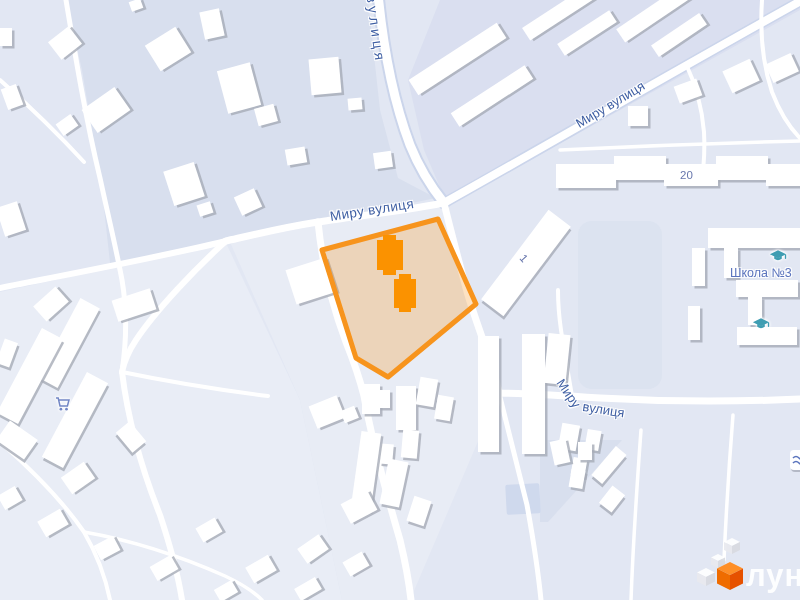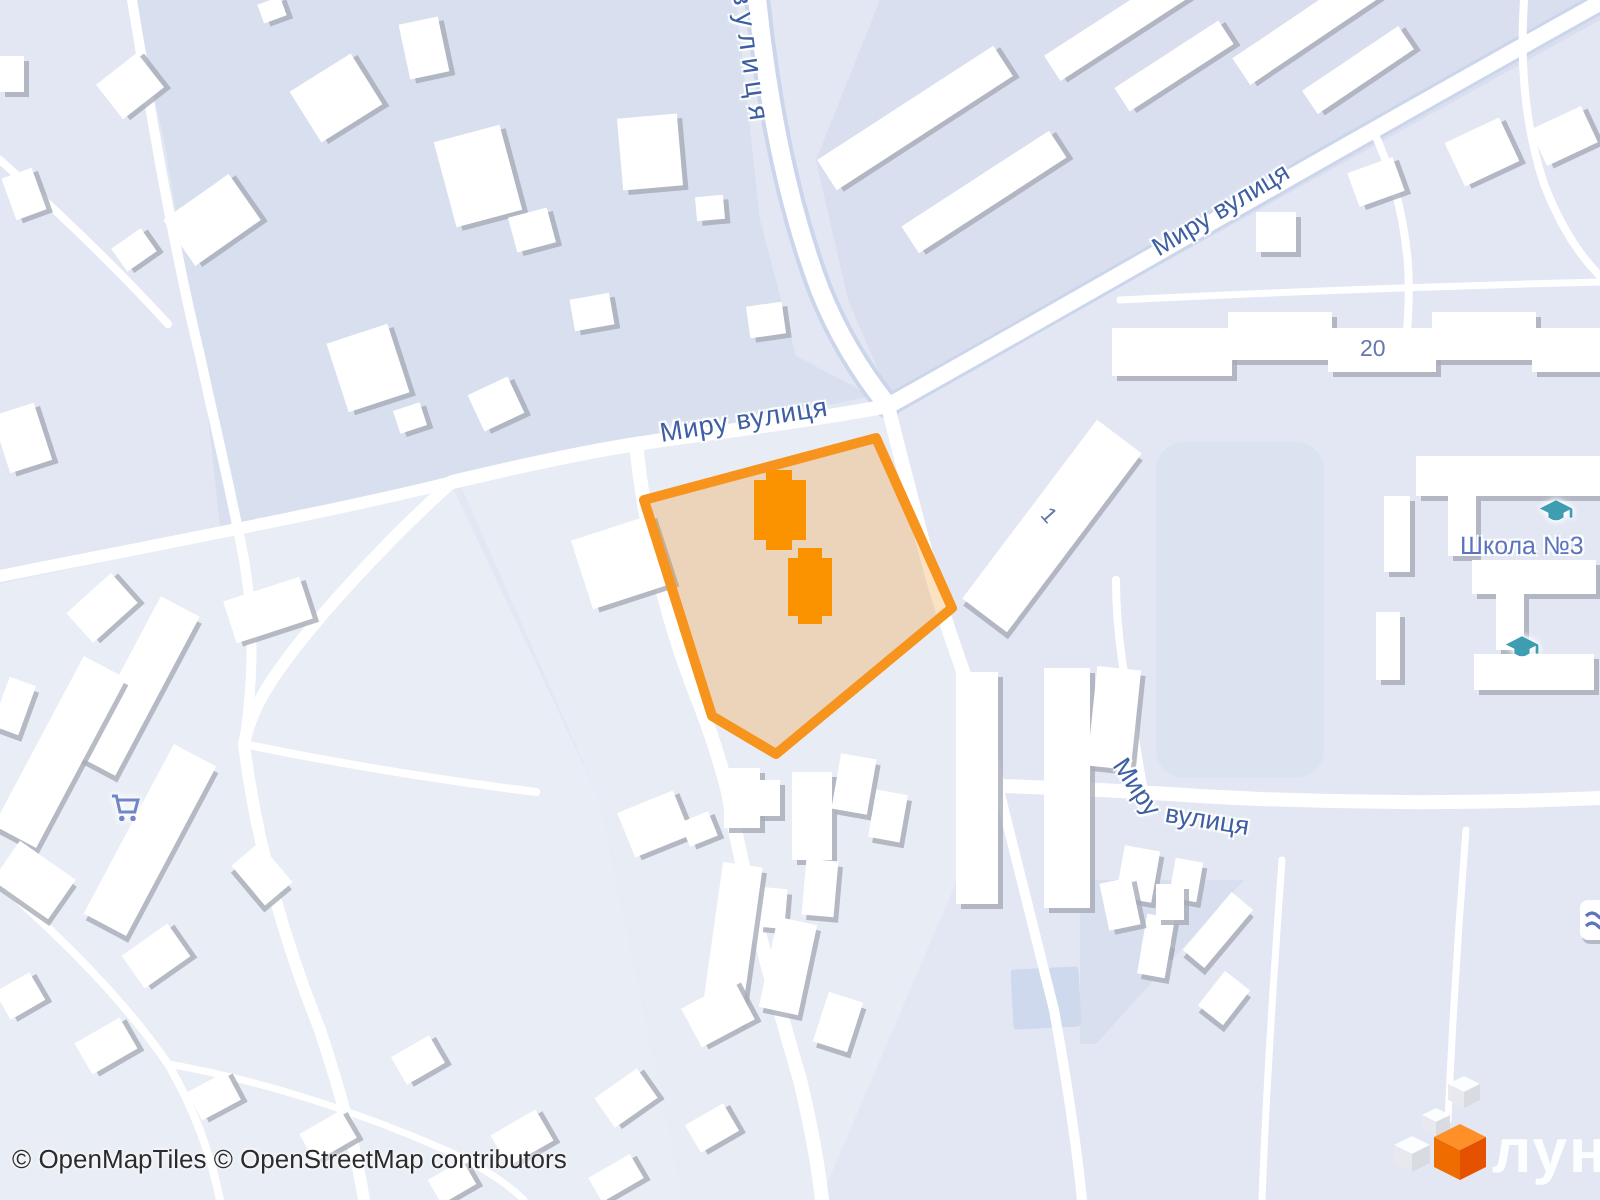--- a/index.html
+++ b/index.html
@@ -480,21 +480,20 @@
       </svg>
     </span>
 
     <span id="edge-poi">
       <svg width="18" height="20" viewBox="0 0 18 20">
         <path d="M3,8 q3,-3 6,0 q3,3 6,0" fill="none" stroke="#5B74BD" stroke-width="1.6"></path>
         <path d="M3,13 q3,-3 6,0 q3,3 6,0" fill="none" stroke="#5B74BD" stroke-width="1.6"></path>
       </svg>
     </span>
 
-    <div id="attribution">© OpenMapTiles © OpenStreetMap contributors</div>
 
     <div id="logo">
       <svg width="70" height="64" viewBox="0 0 70 64">
 
         <g opacity="0.93">
           <polygon points="44,6 52,10 44,14 36,10" fill="#FFFFFF"></polygon>
           <polygon points="36,10 44,14 44,22 36,18" fill="#E9EAEF"></polygon>
           <polygon points="44,14 52,10 52,18 44,22" fill="#D9DBE1"></polygon>
         </g>
 

